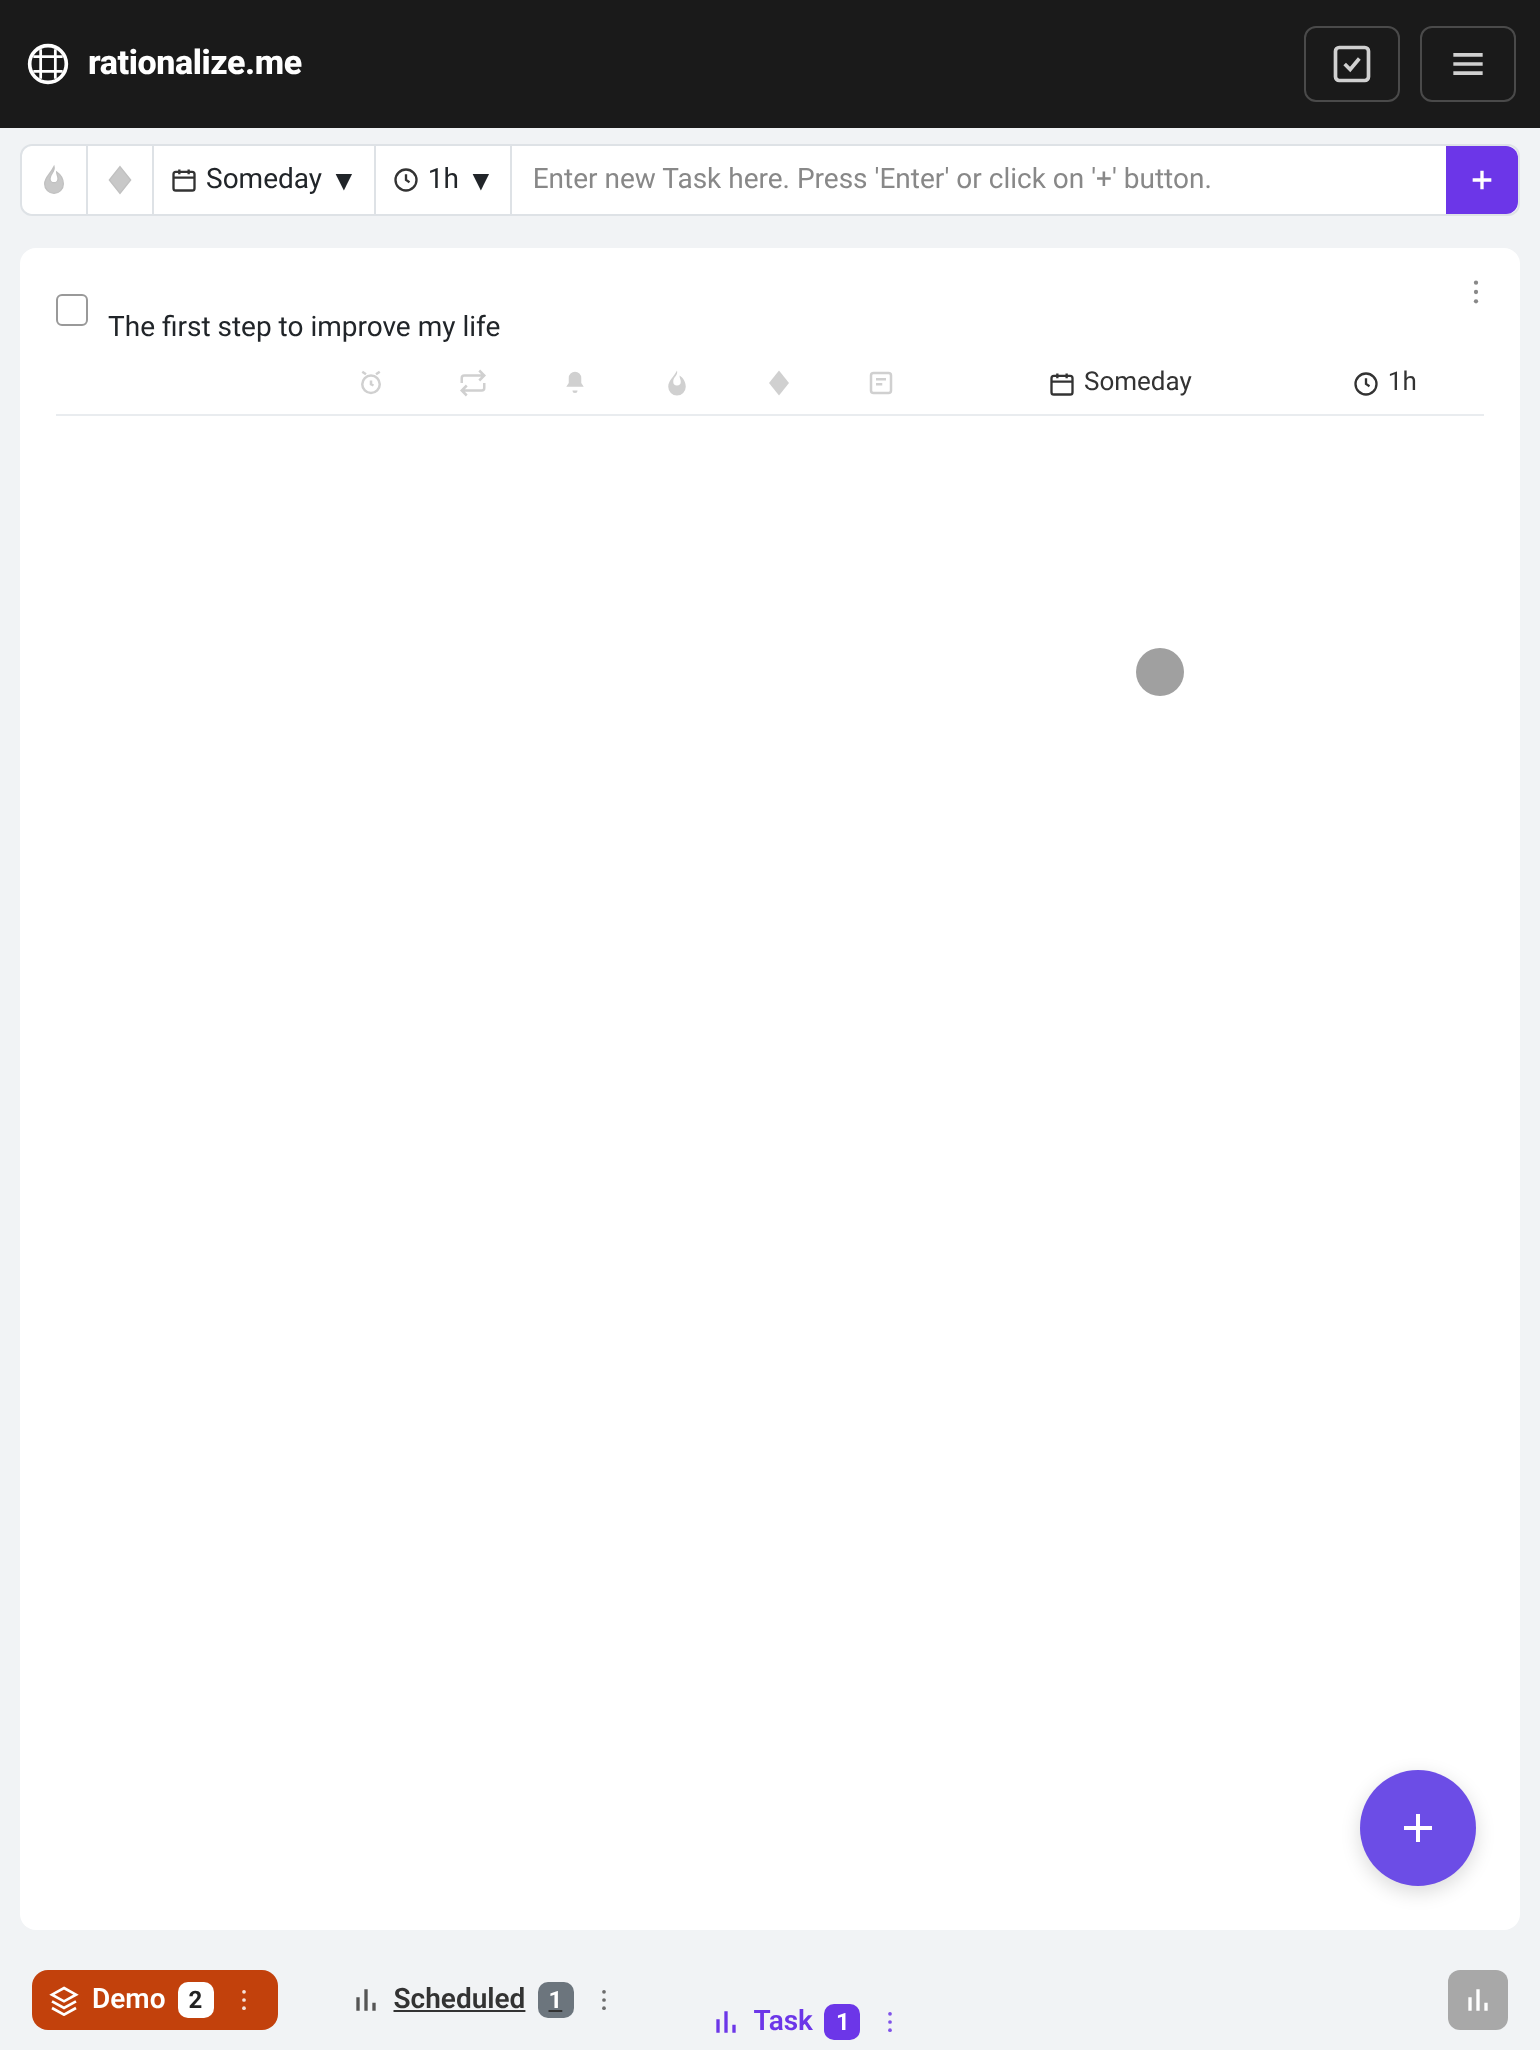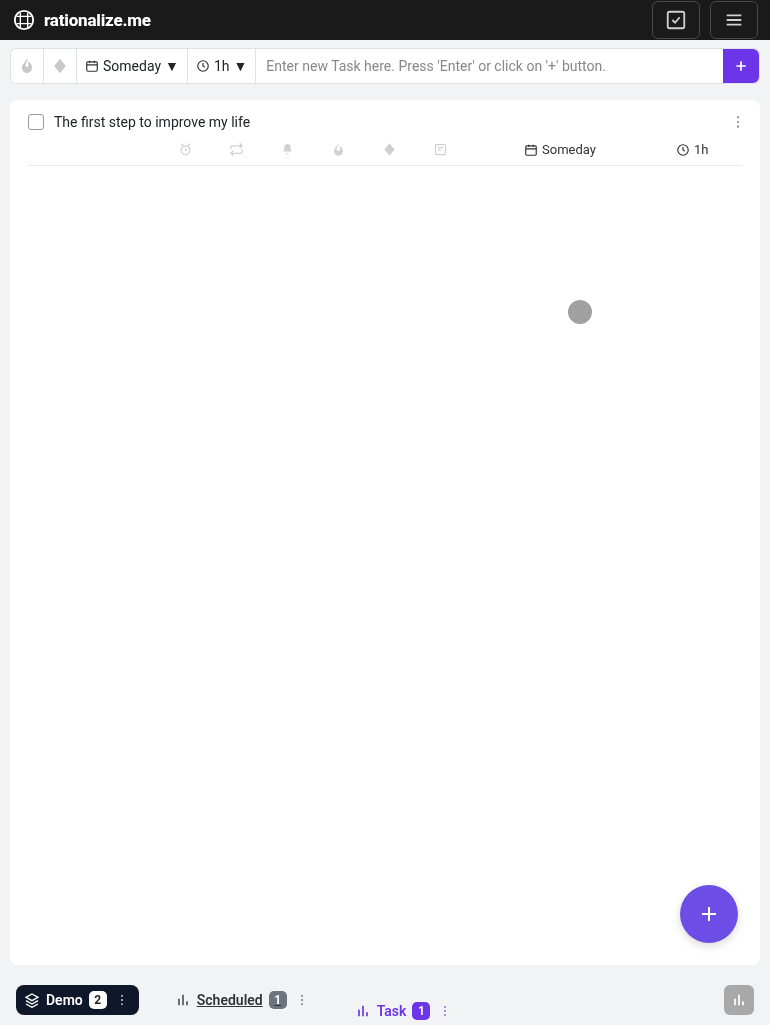--- a/index.html
+++ b/index.html
@@ -1,19 +1,19 @@
 <!DOCTYPE html>
 <html><head>
 <meta charset="utf-8">
 <style>
 * { margin:0; padding:0; box-sizing:border-box; font-family:-apple-system,BlinkMacSystemFont,"Segoe UI",Roboto,sans-serif; }
 body { width:770px; height:1025px; background:#f1f3f5; display:flex; flex-direction:column; overflow:hidden; }
 
 
-.header { background:#1a1a1a; height:40px; display:flex; align-items:center; padding:0 12px; justify-content:space-between; }
+.header { background:#1a1a1a; height:64px; display:flex; align-items:center; padding:0 12px; justify-content:space-between; }
 .logo-wrap { display:flex; align-items:center; gap:8px; }
 .logo-icon { width:24px; height:24px; color:#fff; display:flex; align-items:center; justify-content:center; }
 .logo-text { color:#fff; font-weight:800; font-size:17px; letter-spacing:-0.2px; }
 .header-right { display:flex; gap:10px; }
 .hdr-btn { width:48px; height:38px; border:1px solid #4a4a4a; border-radius:6px; background:transparent; display:flex; align-items:center; justify-content:center; cursor:pointer; }
 .hdr-btn svg { stroke:#d0d0d0; }
 
 
 .toolbar { margin:8px 10px 0; display:flex; align-items:stretch; border:1px solid #dee2e6; border-radius:6px; background:#fff; height:36px; }
 .tb-seg { display:flex; align-items:center; padding:0 8px; border-right:1px solid #dee2e6; gap:4px; cursor:pointer; background:#fff; }
@@ -23,36 +23,36 @@
 .tb-caret { font-size:10px; color:#333; }
 .tb-input { flex:1; border:none; outline:none; padding:0 10px; font-size:14px; color:#7f1d1d; }
 .tb-input::placeholder { color:#888; }
 .tb-add { width:36px; background:#6c36e8; border:none; border-top-right-radius:6px; border-bottom-right-radius:6px; color:#fff; font-size:20px; cursor:pointer; display:flex; align-items:center; justify-content:center; }
 
 
 .card { margin:16px 10px 10px; background:#fff; border-radius:8px; flex:1; position:relative; overflow:hidden; }
 .task-row { padding:14px 18px 0; position:relative; }
 .task-head { display:flex; align-items:center; gap:10px; }
 .task-check { width:16px; height:16px; border:1.5px solid #999; border-radius:3px; cursor:pointer; }
-.task-title { font-size:14px; color:#212529; }
+.task-title { font-size:14px; color:#212529;margin-top:18px; }
 .task-more { position:absolute; right:14px; top:14px; cursor:pointer; color:#888; }
 .task-meta { display:flex; align-items:center; gap:36px; padding:8px 0 8px 150px; border-bottom:1px solid #e9ecef; margin-top:4px; }
 .meta-icon { color:#d0d0d0; display:flex; }
 .meta-chip { display:flex; align-items:center; gap:4px; font-size:13px; color:#333; }
 .meta-chip.schedule { margin-left:40px; }
 .meta-chip.duration { margin-left:44px; }
 
 .blob { position:absolute; top:200px; left:558px; width:24px; height:24px; background:#a0a0a0; border-radius:50%; }
 
 .fab { position:absolute; right:22px; bottom:22px; width:58px; height:58px; border-radius:50%; background:#6c4de6; color:#fff; font-size:30px; display:flex; align-items:center; justify-content:center; cursor:pointer; box-shadow:0 3px 10px rgba(0,0,0,0.15); border:none; }
 
 
 .bottom { height:50px; display:flex; align-items:center; padding:0 16px; gap:28px; background:#f1f3f5; }
 .chip { display:flex; align-items:center; gap:6px; font-size:14px; font-weight:600; padding:6px 8px; border-radius:8px; cursor:pointer; }
-.chip.dark { background:#0f172a; color:#fff; }
+.chip.dark { background:#c2410c; color:#fff; }
 .chip.dark .badge { background:#fff; color:#222; }
 .chip.plain { color:#333;text-decoration:underline; }
 .chip.accent { color:#6c36e8;margin-top:22px; }
 .chip.accent .badge { background:#6c36e8; color:#fff; }
 .badge { min-width:18px; height:18px; border-radius:5px; background:#6c757d; color:#fff; font-size:12px; display:flex; align-items:center; justify-content:center; padding:0 5px; font-weight:700; }
 .chip-more { color:inherit; opacity:0.85; cursor:pointer; padding:0 2px;}
 .spacer-flex { flex:1; }
 .bar-btn { width:30px; height:30px; border-radius:6px; background:#a8a8a8; display:flex; align-items:center; justify-content:center; cursor:pointer; }
 .bar-btn svg { stroke:#fff; }
 

